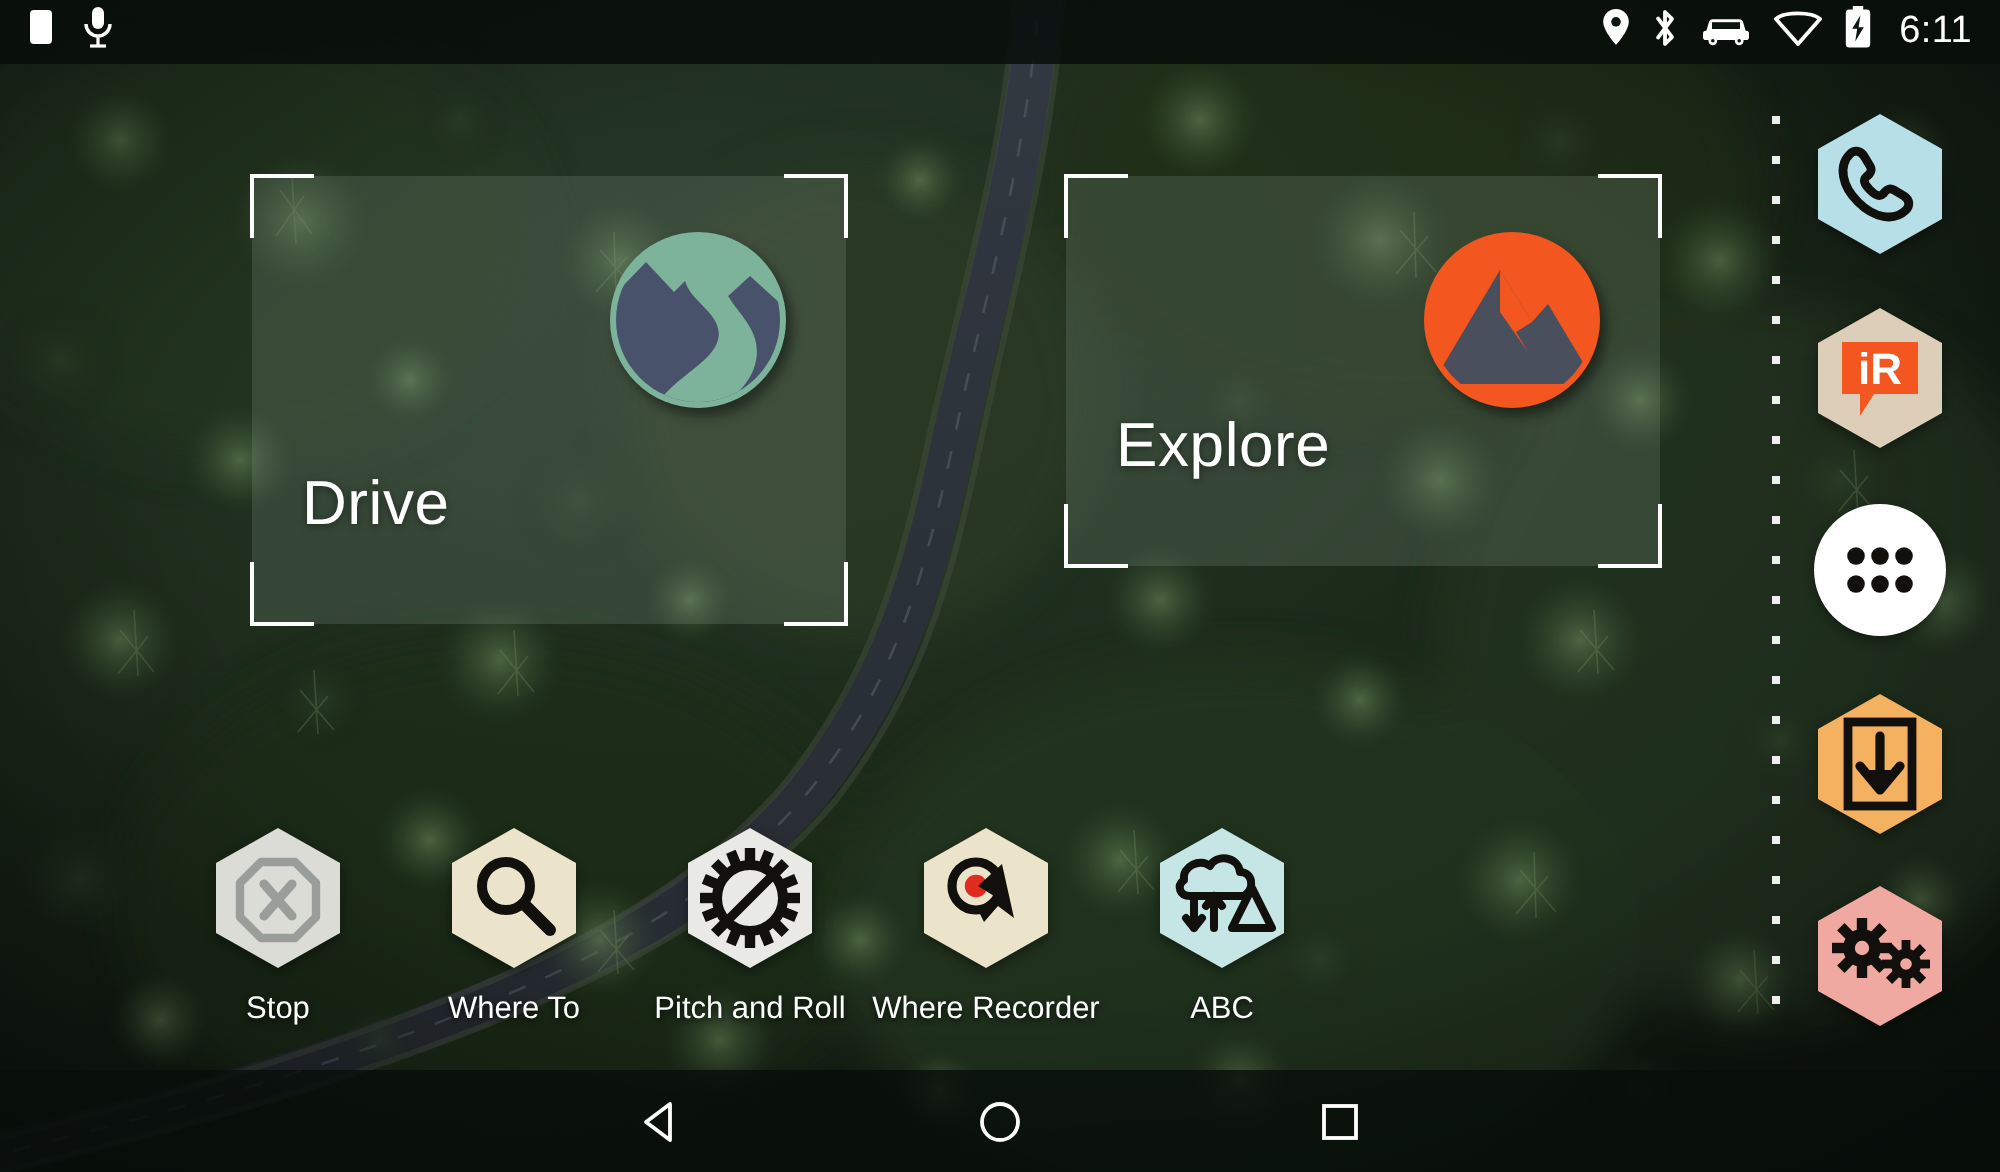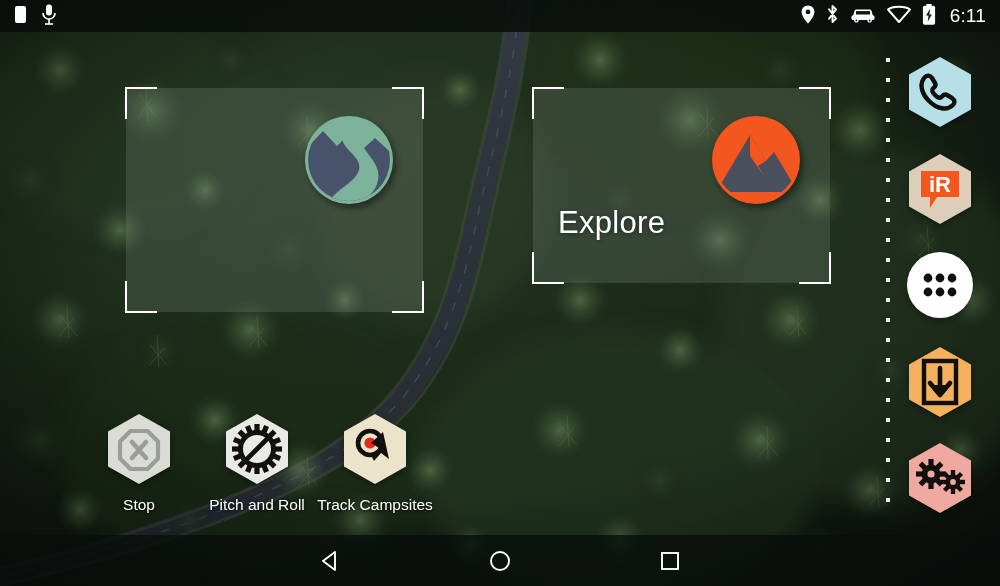--- a/index.html
+++ b/index.html
@@ -285,20 +285,21 @@
       <clipPath id="clipDrive">
           <circle cx="46" cy="46" r="41"></circle>
         </clipPath>
       <g clip-path="url(#clipDrive)">
         <path d="M-2 40 L20 17 L34 32 L46 20 L60 35 L72 24 L94 44 L94 94 L-2 94 Z" fill="#49526b"></path>
         <path d="M22 96 C28 76, 52 70, 56 56 C59 44, 44 38, 40 28 C38 22, 40 12, 42 4
                  L62 4 C58 14, 56 24, 60 32 C66 44, 80 52, 74 70 C70 82, 56 90, 50 96 Z" fill="#7db39b"></path>
       </g>
     </svg>
   </span>
+  <span class="card-title">Drive</span>
 </div>
 
 <div class="card" id="card-explore">
   <span class="bracket tl"></span>
   <span class="bracket tr"></span>
   <span class="bracket bl"></span>
   <span class="bracket br"></span>
   <span class="card-icon">
     <svg width="92" height="92" viewBox="0 0 92 92">
       <circle cx="46" cy="46" r="44" fill="#f4561f"></circle>
@@ -320,20 +321,30 @@
     <span class="hex">
       <svg width="74" height="74" viewBox="0 0 74 74">
         <polygon points="37,2 68,19.5 68,54.5 37,72 6,54.5 6,19.5" fill="#dcdcd7"></polygon>
         <path d="M28.5 19 H45.5 L56 29.5 V46.5 L45.5 57 H28.5 L18 46.5 V29.5 Z" fill="none" stroke="#9a9e9a" stroke-width="4.2" stroke-linejoin="round"></path>
         <path d="M30 30 L44 46 M44 30 L30 46" stroke="#9a9e9a" stroke-width="4.6" stroke-linecap="round"></path>
       </svg>
     </span>
     <span class="dock-label">Stop</span>
   </div>
 
+  <div class="dock-app">
+    <span class="hex">
+      <svg width="74" height="74" viewBox="0 0 74 74">
+        <polygon points="37,2 68,19.5 68,54.5 37,72 6,54.5 6,19.5" fill="#ece3cb"></polygon>
+        <circle cx="33" cy="31" r="12" fill="none" stroke="#12100c" stroke-width="5"></circle>
+        <path d="M42 40 L55 53" stroke="#12100c" stroke-width="6" stroke-linecap="round"></path>
+      </svg>
+    </span>
+    <span class="dock-label">Where To</span>
+  </div>
 
   <div class="dock-app">
     <span class="hex">
       <svg width="74" height="74" viewBox="0 0 74 74">
         <polygon points="37,2 68,19.5 68,54.5 37,72 6,54.5 6,19.5" fill="#e9e9e5"></polygon>
         <g fill="#12100c">
           <g>
             <rect x="34.4" y="12" width="5.2" height="9"></rect>
             <rect x="34.4" y="53" width="5.2" height="9"></rect>
             <rect x="12" y="34.4" width="9" height="5.2"></rect>
@@ -361,23 +372,36 @@
 
   <div class="dock-app">
     <span class="hex">
       <svg width="74" height="74" viewBox="0 0 74 74">
         <polygon points="37,2 68,19.5 68,54.5 37,72 6,54.5 6,19.5" fill="#ece3cb"></polygon>
         <circle cx="32" cy="31" r="12" fill="none" stroke="#12100c" stroke-width="4.6"></circle>
         <circle cx="32" cy="31" r="5.6" fill="#e02b1e"></circle>
         <path d="M45 20 L51 47 L43 41 L36 49 L33 43 L41 36 L33 31 Z" fill="#12100c"></path>
       </svg>
     </span>
-    <span class="dock-label">Track Campsites</span>
-  </div>
-
+    <span class="dock-label">Where Recorder</span>
+  </div>
+
+  <div class="dock-app">
+    <span class="hex">
+      <svg width="74" height="74" viewBox="0 0 74 74">
+        <polygon points="37,2 68,19.5 68,54.5 37,72 6,54.5 6,19.5" fill="#c6e6e6"></polygon>
+        <path d="M21 36 C16 36, 14 31, 18 28 C17 21, 26 17, 31 21 C34 15, 45 16, 46 24
+                 C52 24, 54 32, 48 36 Z" fill="none" stroke="#12100c" stroke-width="4" stroke-linejoin="round"></path>
+        <path d="M23 36 L23 52 M23 52 L19 47 M23 52 L27 47" stroke="#12100c" stroke-width="4" fill="none" stroke-linecap="round" stroke-linejoin="round"></path>
+        <path d="M33 52 L33 36 M33 36 L29 41 M33 36 L37 41" stroke="#12100c" stroke-width="4" fill="none" stroke-linecap="round" stroke-linejoin="round"></path>
+        <path d="M52 32 L62 52 H42 Z" fill="none" stroke="#12100c" stroke-width="4" stroke-linejoin="round"></path>
+      </svg>
+    </span>
+    <span class="dock-label">ABC</span>
+  </div>
 
 
 </div>
 
 <div id="sidebar-divider"></div>
 
 <div id="sidebar">
 
   <div class="side-btn">
     <svg width="74" height="74" viewBox="0 0 74 74">

